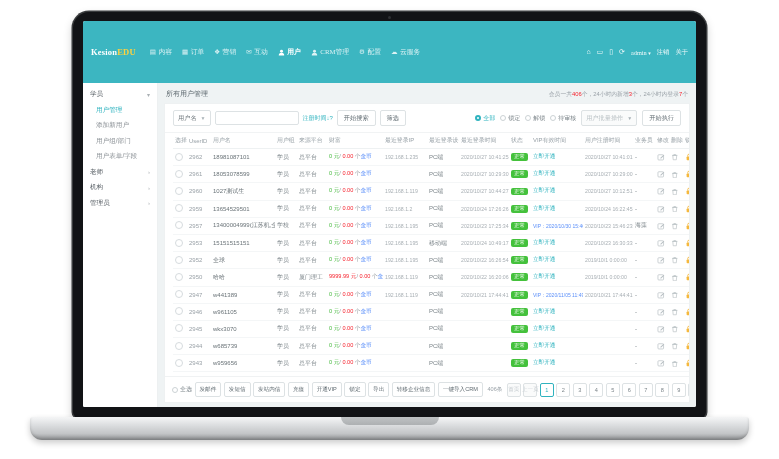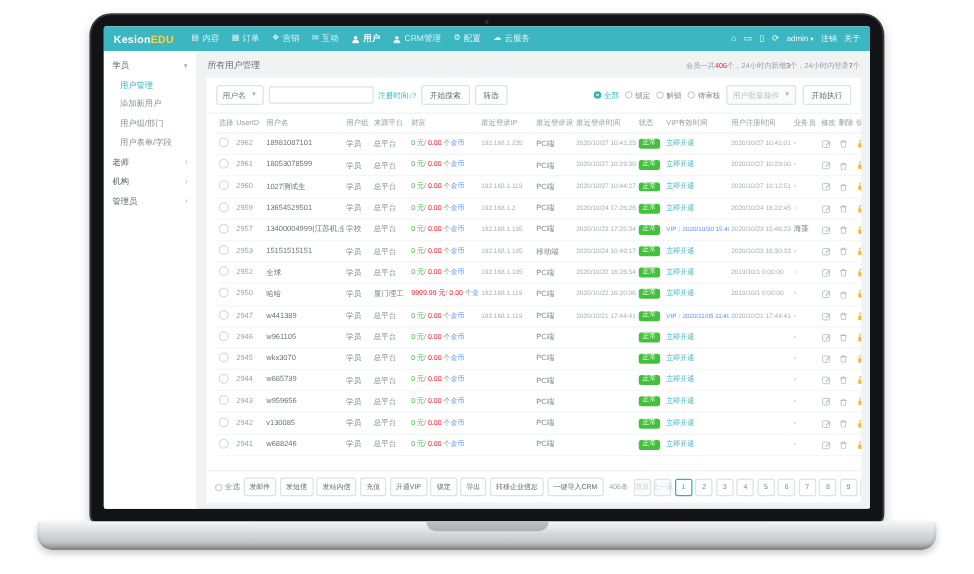--- a/index.html
+++ b/index.html
@@ -12,21 +12,21 @@
     box-shadow:0 0 0 1.5px #393b3d,0 4px 10px rgba(0,0,0,.25);}
   .camera{position:absolute;top:4px;left:50%;width:3px;height:3px;margin-left:-1.5px;border-radius:50%;background:#2e3033;}
   .screen{width:100%;height:100%;background:#fff;overflow:hidden;display:flex;flex-direction:column;border-radius:2px;}
   .base{position:absolute;left:30px;top:417px;width:719px;height:23px;
     background:linear-gradient(180deg,#f5f6f7,#dadcde 38%,#c3c5c7 72%,#909294);
     border-radius:3px 3px 12px 12px;box-shadow:0 3px 6px rgba(0,0,0,.20),inset 0 -2px 3px rgba(0,0,0,.15);}
   .base::before{content:"";display:block;width:98px;height:8px;margin:0 auto;
     background:linear-gradient(180deg,#bfc2c4,#adb0b2);border-radius:0 0 9px 9px;}
 
   
-  .nb{height:20px;background:#3cb6c1;display:flex;align-items:center;padding:0 8px;gap:9px;flex:0 0 auto;}
+  .nb{height:34px;background:#3cb6c1;display:flex;align-items:center;padding:14px 8px;gap:9px;flex:0 0 auto;font-family:Liberation Serif, serif;}
   .logo{font-size:8.5px;font-weight:bold;letter-spacing:.2px;margin-right:5px;white-space:nowrap;}
   .logo-k{color:#fff;} .logo-edu{color:#ffd23e;}
   .nav-items{display:flex;align-items:center;gap:10px;}
   .nav-item{display:flex;align-items:center;gap:2.5px;font-size:6.8px;color:rgba(255,255,255,.82);cursor:pointer;white-space:nowrap;}
   .nav-item.active{color:#fff;font-weight:bold;}
   .nav-ico{font-size:6.5px;line-height:1;display:inline-flex;align-items:center;color:inherit;}
   .nb-right{margin-left:auto;display:flex;align-items:center;gap:6px;font-size:6.3px;color:rgba(255,255,255,.92);white-space:nowrap;}
   .nb-ico{font-size:7px;line-height:1;}
   .nb-caret{font-size:5px;}
 

